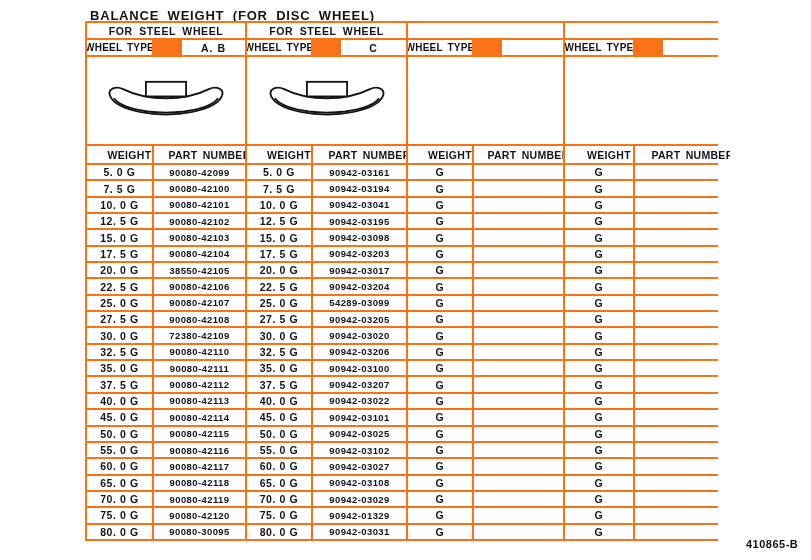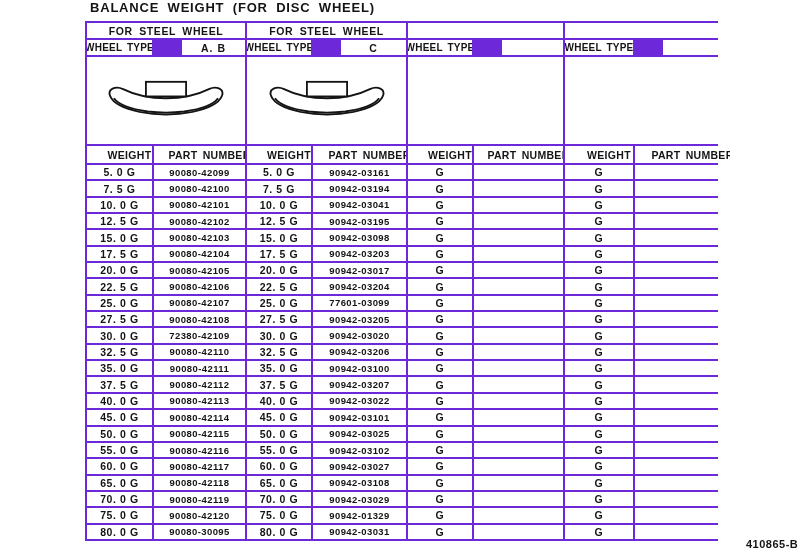--- a/index.html
+++ b/index.html
@@ -9,37 +9,37 @@
     height: 560px;
     overflow: hidden;
     background: #ffffff;
     font-family: "Liberation Sans", sans-serif;
     color: #141414;
   }
   .sheet { position: relative; width: 811px; height: 560px; }
 
   .title {
     position: absolute;
-    left: 90px; top: 0;
+    left: 90px; top: 8px;
     font-size: 13px;
     font-weight: bold;
     letter-spacing: 0.8px;
     word-spacing: 4px;
     white-space: nowrap;
   }
 
   .grid {
     position: absolute;
     left: 85px; top: 21px;
     display: grid;
     grid-template-columns: 65px 91px 64px 93px 64px 89px 68px 95px;
     grid-template-rows: 15px 15px 87px 17px;
     grid-auto-rows: 14.35px;
     gap: 2px;
-    background: #6d28d9;
+    background: #f97316;
     padding: 2px;
     width: 629px;
   }
   .cell {
     background: #ffffff;
     display: flex;
     align-items: center;
     justify-content: center;
     font-weight: bold;
     overflow: hidden;
@@ -154,39 +154,39 @@
       <div class="cell p"></div>
       <div class="cell w">17. 5 G</div>
       <div class="cell p">90080-42104</div>
       <div class="cell w">17. 5 G</div>
       <div class="cell p">90942-03203</div>
       <div class="cell w">G</div>
       <div class="cell p"></div>
       <div class="cell w">G</div>
       <div class="cell p"></div>
       <div class="cell w">20. 0 G</div>
-      <div class="cell p">90080-42105</div>
+      <div class="cell p">38550-42105</div>
       <div class="cell w">20. 0 G</div>
       <div class="cell p">90942-03017</div>
       <div class="cell w">G</div>
       <div class="cell p"></div>
       <div class="cell w">G</div>
       <div class="cell p"></div>
       <div class="cell w">22. 5 G</div>
       <div class="cell p">90080-42106</div>
       <div class="cell w">22. 5 G</div>
       <div class="cell p">90942-03204</div>
       <div class="cell w">G</div>
       <div class="cell p"></div>
       <div class="cell w">G</div>
       <div class="cell p"></div>
       <div class="cell w">25. 0 G</div>
       <div class="cell p">90080-42107</div>
       <div class="cell w">25. 0 G</div>
-      <div class="cell p">77601-03099</div>
+      <div class="cell p">54289-03099</div>
       <div class="cell w">G</div>
       <div class="cell p"></div>
       <div class="cell w">G</div>
       <div class="cell p"></div>
       <div class="cell w">27. 5 G</div>
       <div class="cell p">90080-42108</div>
       <div class="cell w">27. 5 G</div>
       <div class="cell p">90942-03205</div>
       <div class="cell w">G</div>
       <div class="cell p"></div>

